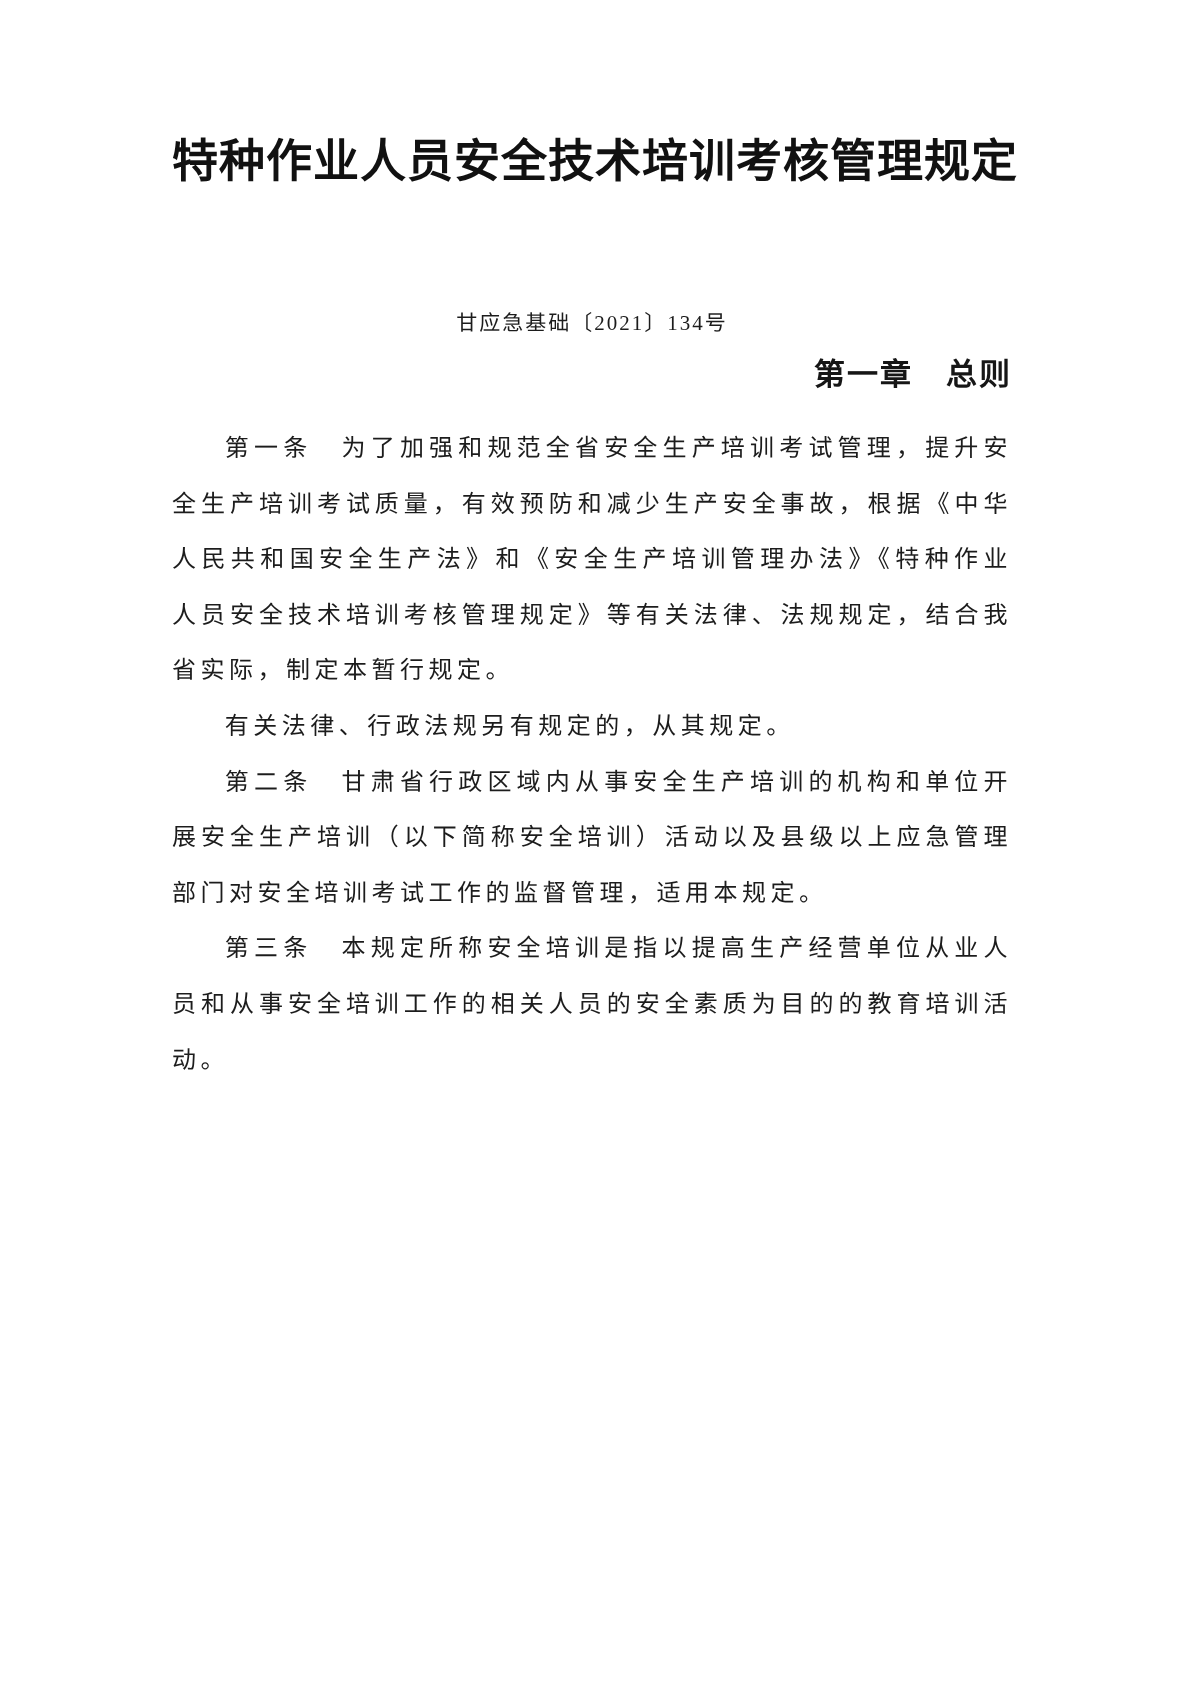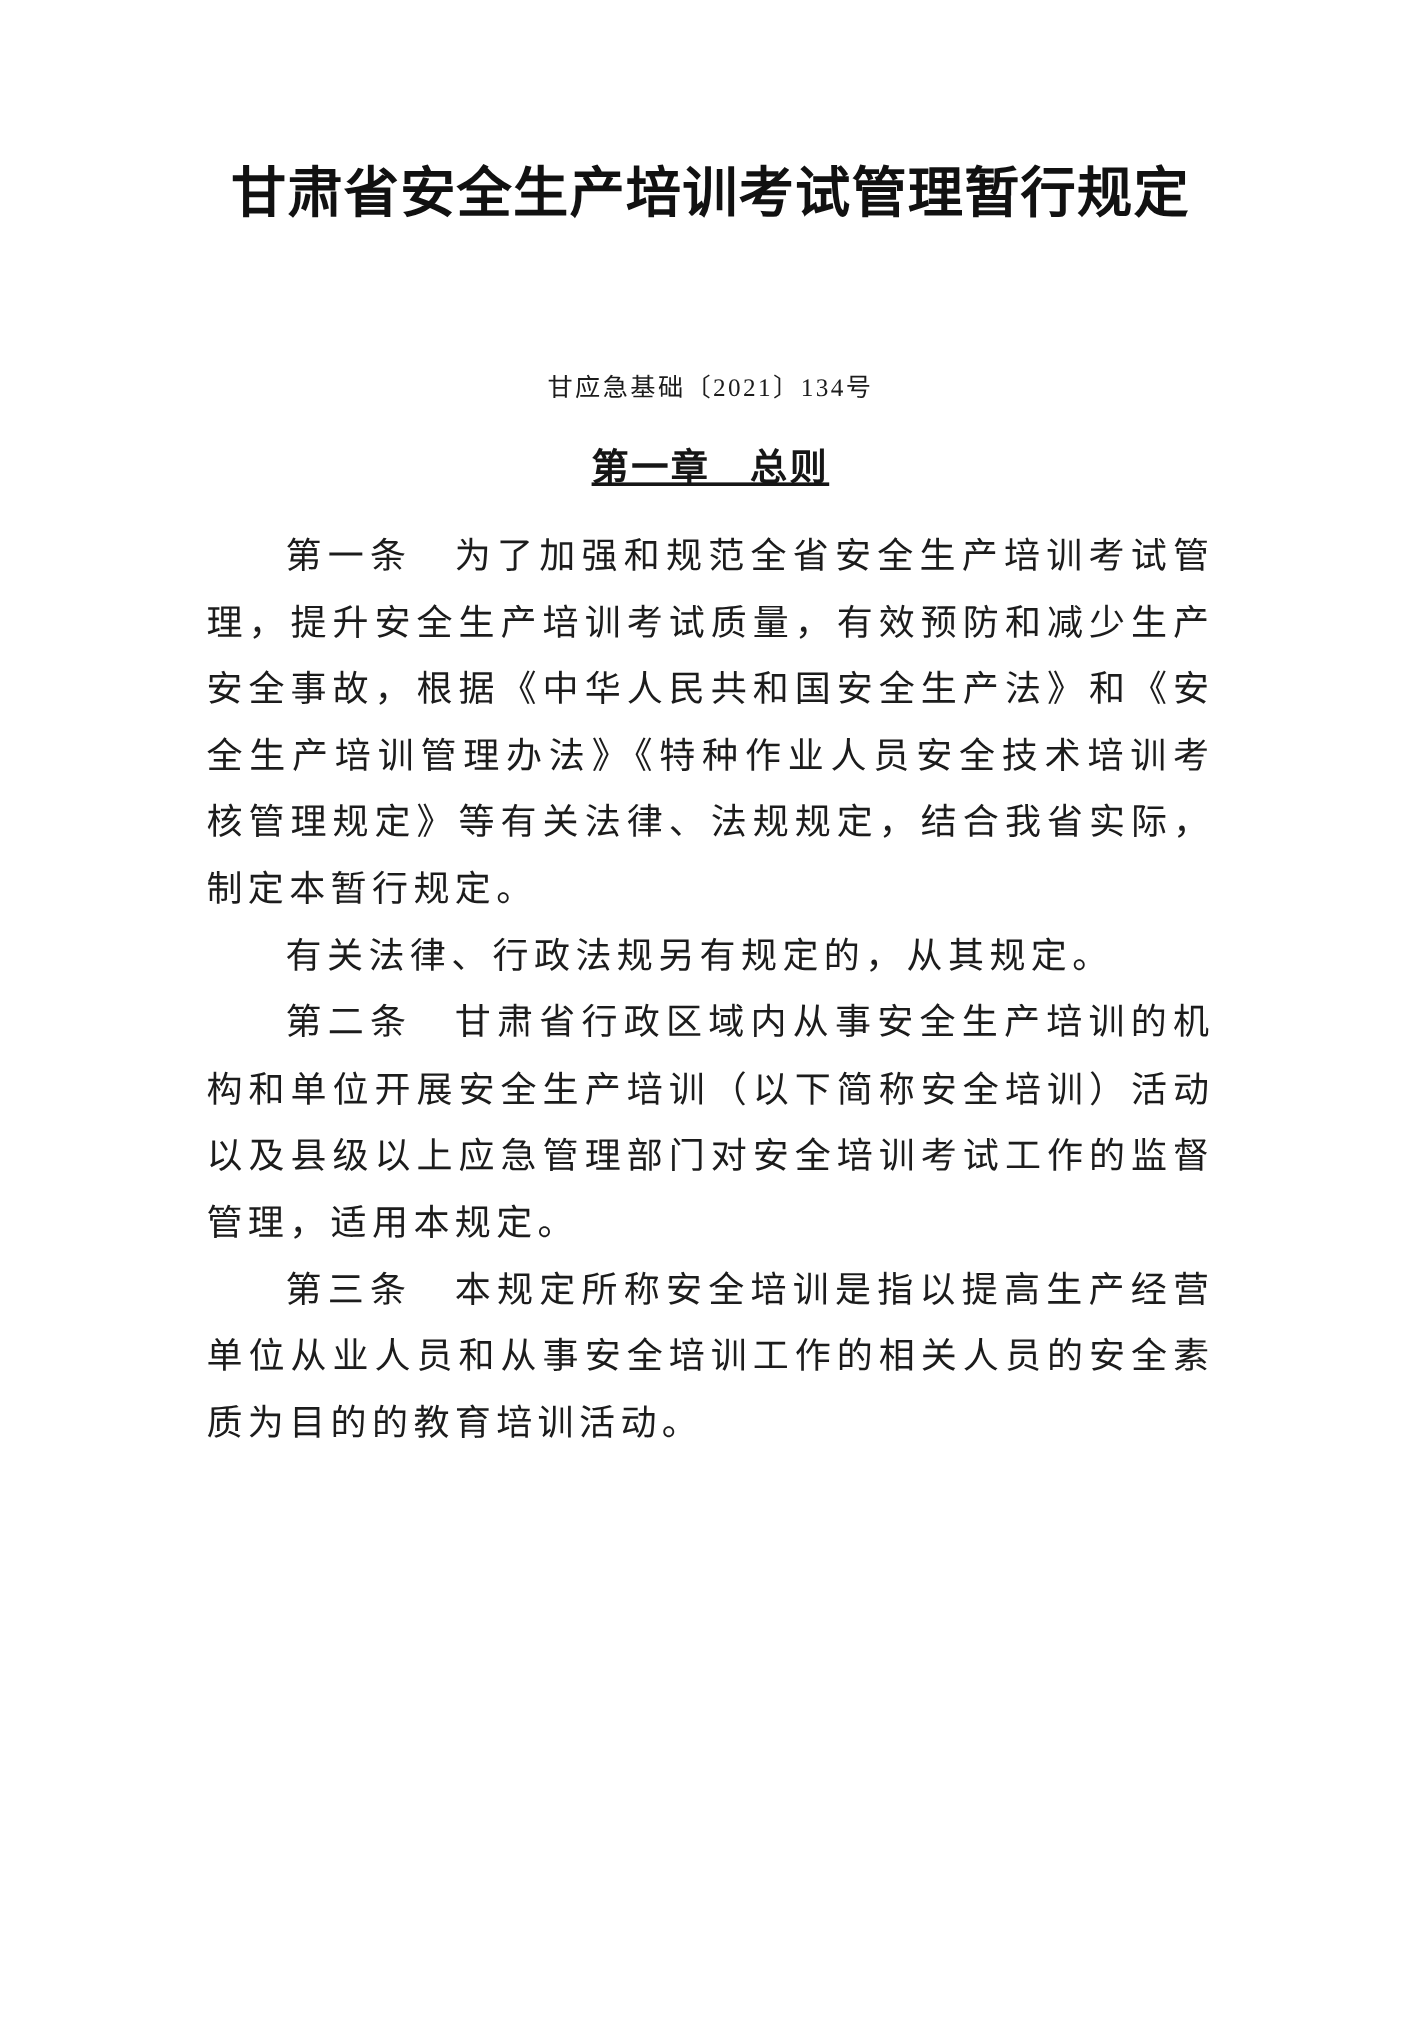--- a/index.html
+++ b/index.html
@@ -31,49 +31,48 @@
   }
   .doc-number {
     margin: 118px 0 0 0;
     font-size: 21px;
     line-height: 34px;
     text-align: center;
     letter-spacing: 2px;
     color: #1c1c1c;
   }
   .chapter-heading {
-    margin: 32px 0 0 0;
+    margin: 17px 0 0 0;
     font-size: 31px;
     line-height: 36px;
     font-weight: 700;
-    text-align: center;
+    text-align: right;
     letter-spacing: 2px;
     color: #161616;
-    text-decoration: underline;
   }
   .doc-body {
     margin-top: 28px;
   }
   .doc-body p {
     margin: 0;
-    font-size: 30px;
+    font-size: 24px;
     line-height: 55.6px;
     letter-spacing: 4.5px;
     text-align: justify;
     text-justify: inter-character;
     text-indent: 2.2em;
     color: #1c1c1c;
   }
 </style>
 </head>
 <body>
 
 <div class="doc-page">
 
-  <h1 class="doc-title">甘肃省安全生产培训考试管理暂行规定</h1>
+  <h1 class="doc-title">特种作业人员安全技术培训考核管理规定</h1>
 
   <div class="doc-number">甘应急基础〔2021〕134号</div>
 
   <h2 class="chapter-heading">第一章　总则</h2>
 
   <div class="doc-body">
     <p>第一条　为了加强和规范全省安全生产培训考试管理，提升安全生产培训考试质量，有效预防和减少生产安全事故，根据《中华人民共和国安全生产法》和《安全生产培训管理办法》《特种作业人员安全技术培训考核管理规定》等有关法律、法规规定，结合我省实际，制定本暂行规定。</p>
     <p>有关法律、行政法规另有规定的，从其规定。</p>
     <p>第二条　甘肃省行政区域内从事安全生产培训的机构和单位开展安全生产培训（以下简称安全培训）活动以及县级以上应急管理部门对安全培训考试工作的监督管理，适用本规定。</p>
     <p>第三条　本规定所称安全培训是指以提高生产经营单位从业人员和从事安全培训工作的相关人员的安全素质为目的的教育培训活动。</p>

